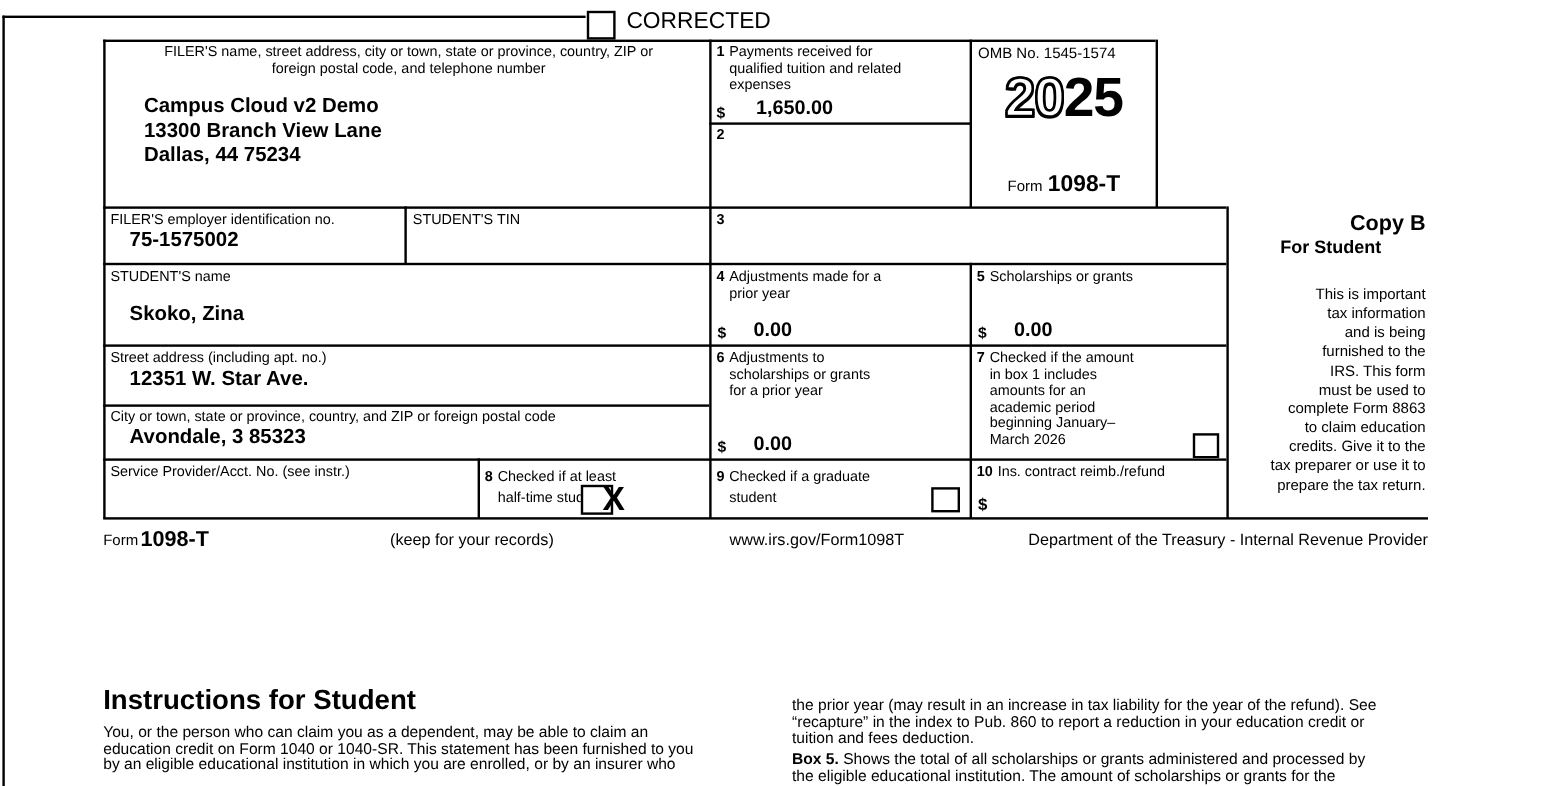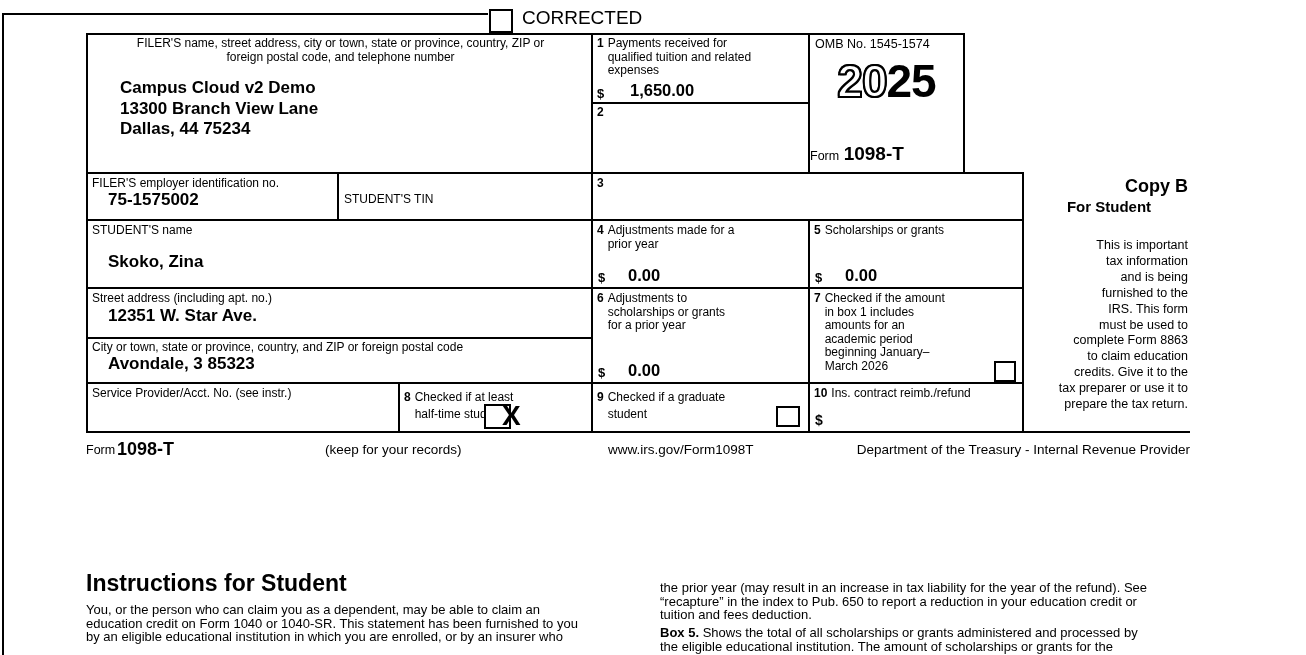--- a/index.html
+++ b/index.html
@@ -63,29 +63,29 @@
 qualified tuition and related
 expenses</span>
     </div>
   <div class="amt-d" style="left:597px;top:86px;">$</div>
   <div class="amt-v" style="left:630px;top:81px;">1,650.00</div>
 
   <div class="lbl" style="left:597px;top:106px;font-weight:bold;">2</div>
 
   <div class="lbl" style="left:815px;top:38px;font-size:12.5px;">OMB No. 1545-1574</div>
   <div id="year"><span class="outline">20</span><span class="solid">25</span></div>
-  <div style="position:absolute;left:810px;top:143px;width:153px;text-align:left;">
+  <div style="position:absolute;left:810px;top:143px;width:153px;text-align:center;">
     <span style="font-size:12.5px;">Form</span>
     <span style="font-size:19px;font-weight:bold;">1098-T</span>
   </div>
 
 
   <div class="lbl" style="left:92px;top:177px;">FILER'S employer identification no.</div>
   <div class="val" style="left:108px;top:190px;">75-1575002</div>
-  <div class="lbl" style="left:344px;top:177px;margin-top:16px;">STUDENT'S TIN</div>
+  <div class="lbl" style="left:344px;top:177px;">STUDENT'S TIN</div>
   <div class="lbl" style="left:597px;top:177px;font-weight:bold;">3</div>
 
   <div class="lbl" style="left:92px;top:224px;">STUDENT'S name</div>
   <div class="val" style="left:108px;top:252px;">Skoko, Zina</div>
 
   <div class="numlbl" style="left:597px;top:224px;width:200px;">
       <b>4</b>
       <span class="pre">Adjustments made for a
 prior year</span>
     </div>
@@ -166,18 +166,18 @@
   <div style="position:absolute;left:325px;top:442px;font-size:13.5px;">(keep for your records)</div>
   <div style="position:absolute;left:608px;top:442px;font-size:13.5px;">www.irs.gov/Form1098T</div>
   <div class="rt" style="position:absolute;left:790px;top:442px;width:400px;font-size:13.5px;">Department of the Treasury - Internal Revenue Provider</div>
 
   <div style="position:absolute;left:86px;top:570px;font-size:23px;font-weight:bold;">Instructions for Student</div>
   <div class="instr-body pre" style="position:absolute;left:86px;top:603px;width:560px;">You, or the person who can claim you as a dependent, may be able to claim an
 education credit on Form 1040 or 1040-SR. This statement has been furnished to you
 by an eligible educational institution in which you are enrolled, or by an insurer who</div>
 
   <div class="instr-body pre" style="position:absolute;left:660px;top:581px;width:610px;">the prior year (may result in an increase in tax liability for the year of the refund). See
-“recapture” in the index to Pub. 650 to report a reduction in your education credit or
+“recapture” in the index to Pub. 860 to report a reduction in your education credit or
 tuition and fees deduction.</div>
   <div class="instr-body" style="position:absolute;left:660px;top:626px;width:610px;"><b>Box 5.</b> <span class="pre">Shows the total of all scholarships or grants administered and processed by
 the eligible educational institution. The amount of scholarships or grants for the</span></div>
 
 </div>
 
 </body></html>

